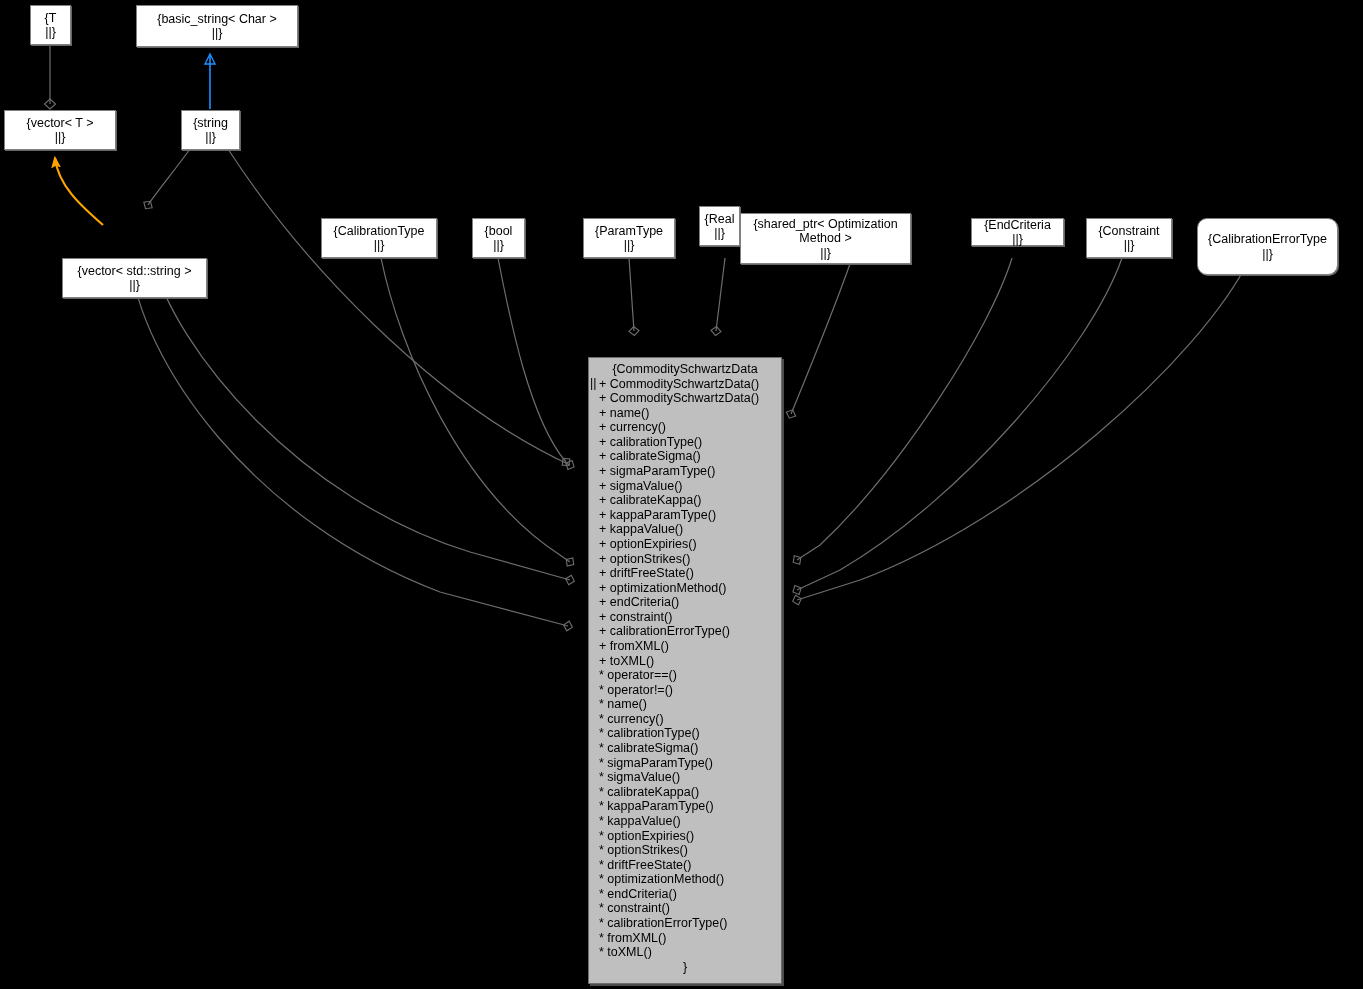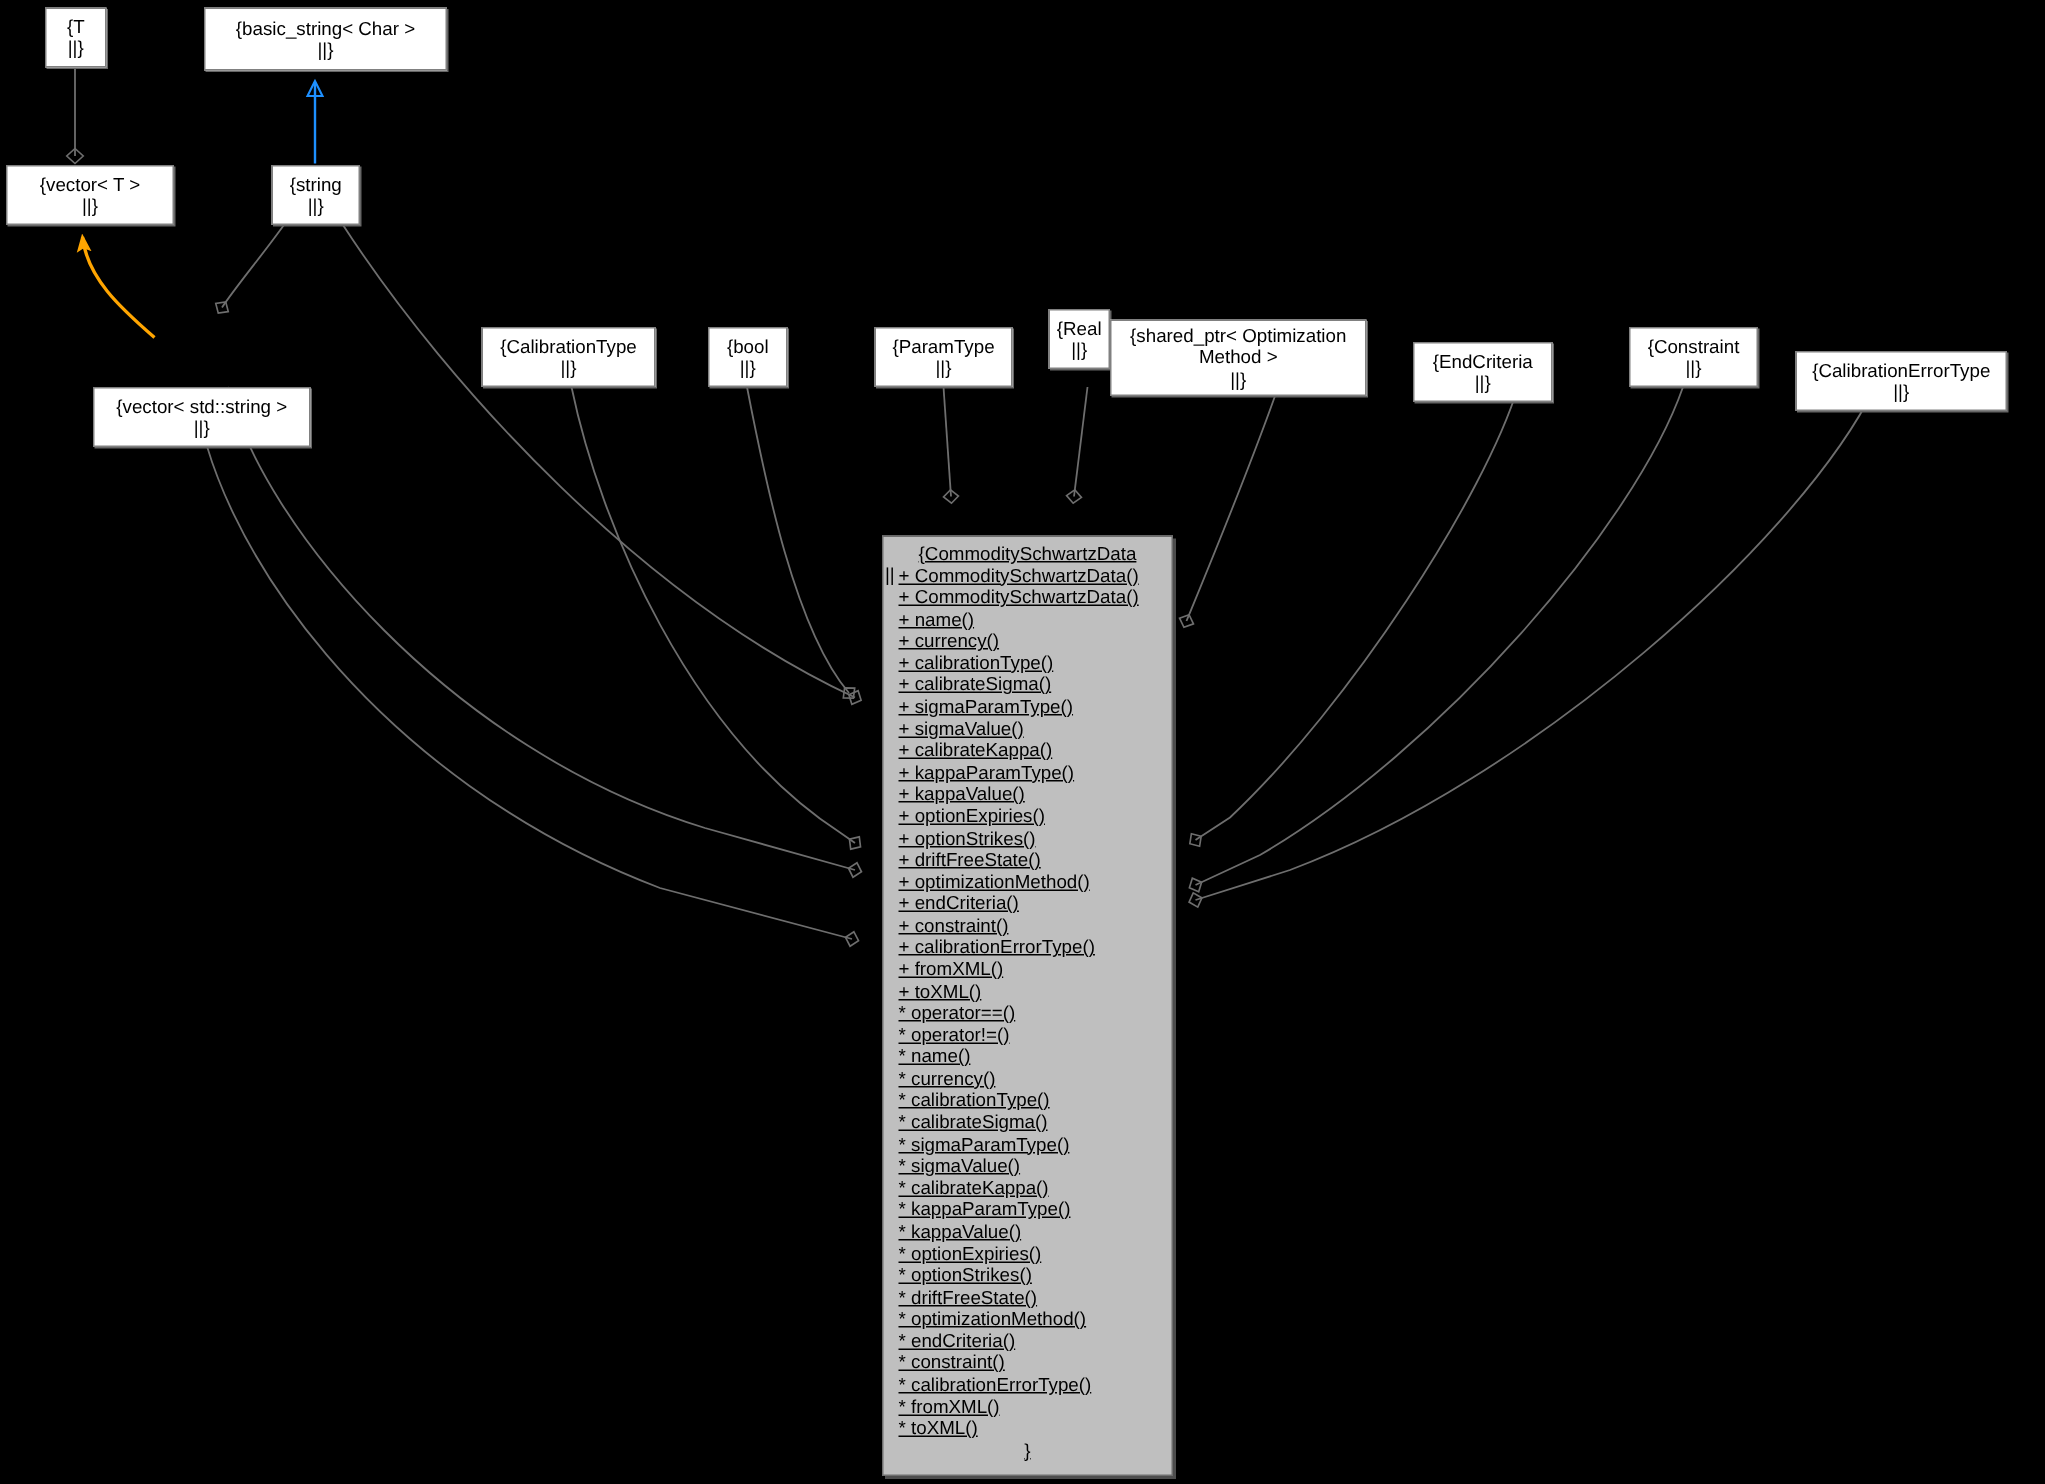--- a/index.html
+++ b/index.html
@@ -48,21 +48,20 @@
     box-sizing: border-box;
     background: #bfbfbf;
     border: 1px solid #6e6e6e;
     box-shadow: 2px 2px 0 #4d4d4d;
     color: #000000;
     font-size: 12.5px;
     line-height: 14.58px;
     z-index: 6;
     padding: 0;
     overflow: hidden;
-    text-decoration: underline;
   }
   .mainclass .title {
     text-align: center;
     white-space: pre;
     padding-top: 4px;
   }
   .mainclass .memlist {
     list-style: none;
     margin: 0;
     padding: 0 0 0 10px;
@@ -209,31 +208,31 @@
     <span class="line1">{Real</span>
     <span class="line2">||}</span>
   </div>
 
   <div class="node" style="left:740px; top:213px; width:171px; height:51px;">
     <span class="line1">{shared_ptr&lt; Optimization</span>
     <span class="line2">Method &gt;</span>
     <span class="line3">||}</span>
   </div>
 
-  <div class="node" style="left:942px; top:218px; width:93px; height:40px;margin-top:10px;">
+  <div class="node" style="left:971px; top:218px; width:93px; height:28px;">
     <span class="line1">{EndCriteria</span>
     <span class="line2">||}</span>
   </div>
 
   <div class="node" style="left:1086px; top:218px; width:86px; height:40px;">
     <span class="line1">{Constraint</span>
     <span class="line2">||}</span>
   </div>
 
-  <div class="node" style="left:1197px; top:234px; width:141px; height:40px;">
+  <div class="node" style="left:1197px; top:218px; width:141px; height:57px;border-radius:10px;">
     <span class="line1">{CalibrationErrorType</span>
     <span class="line2">||}</span>
   </div>
 
   <div class="mainclass" style="left:588px; top:357px; width:194px; height:627px;">
     <div class="title">{CommoditySchwartzData</div>
     <div class="titlebar">||</div>
     <ul class="memlist">
         <li>+ CommoditySchwartzData()</li>
         <li>+ CommoditySchwartzData()</li>

